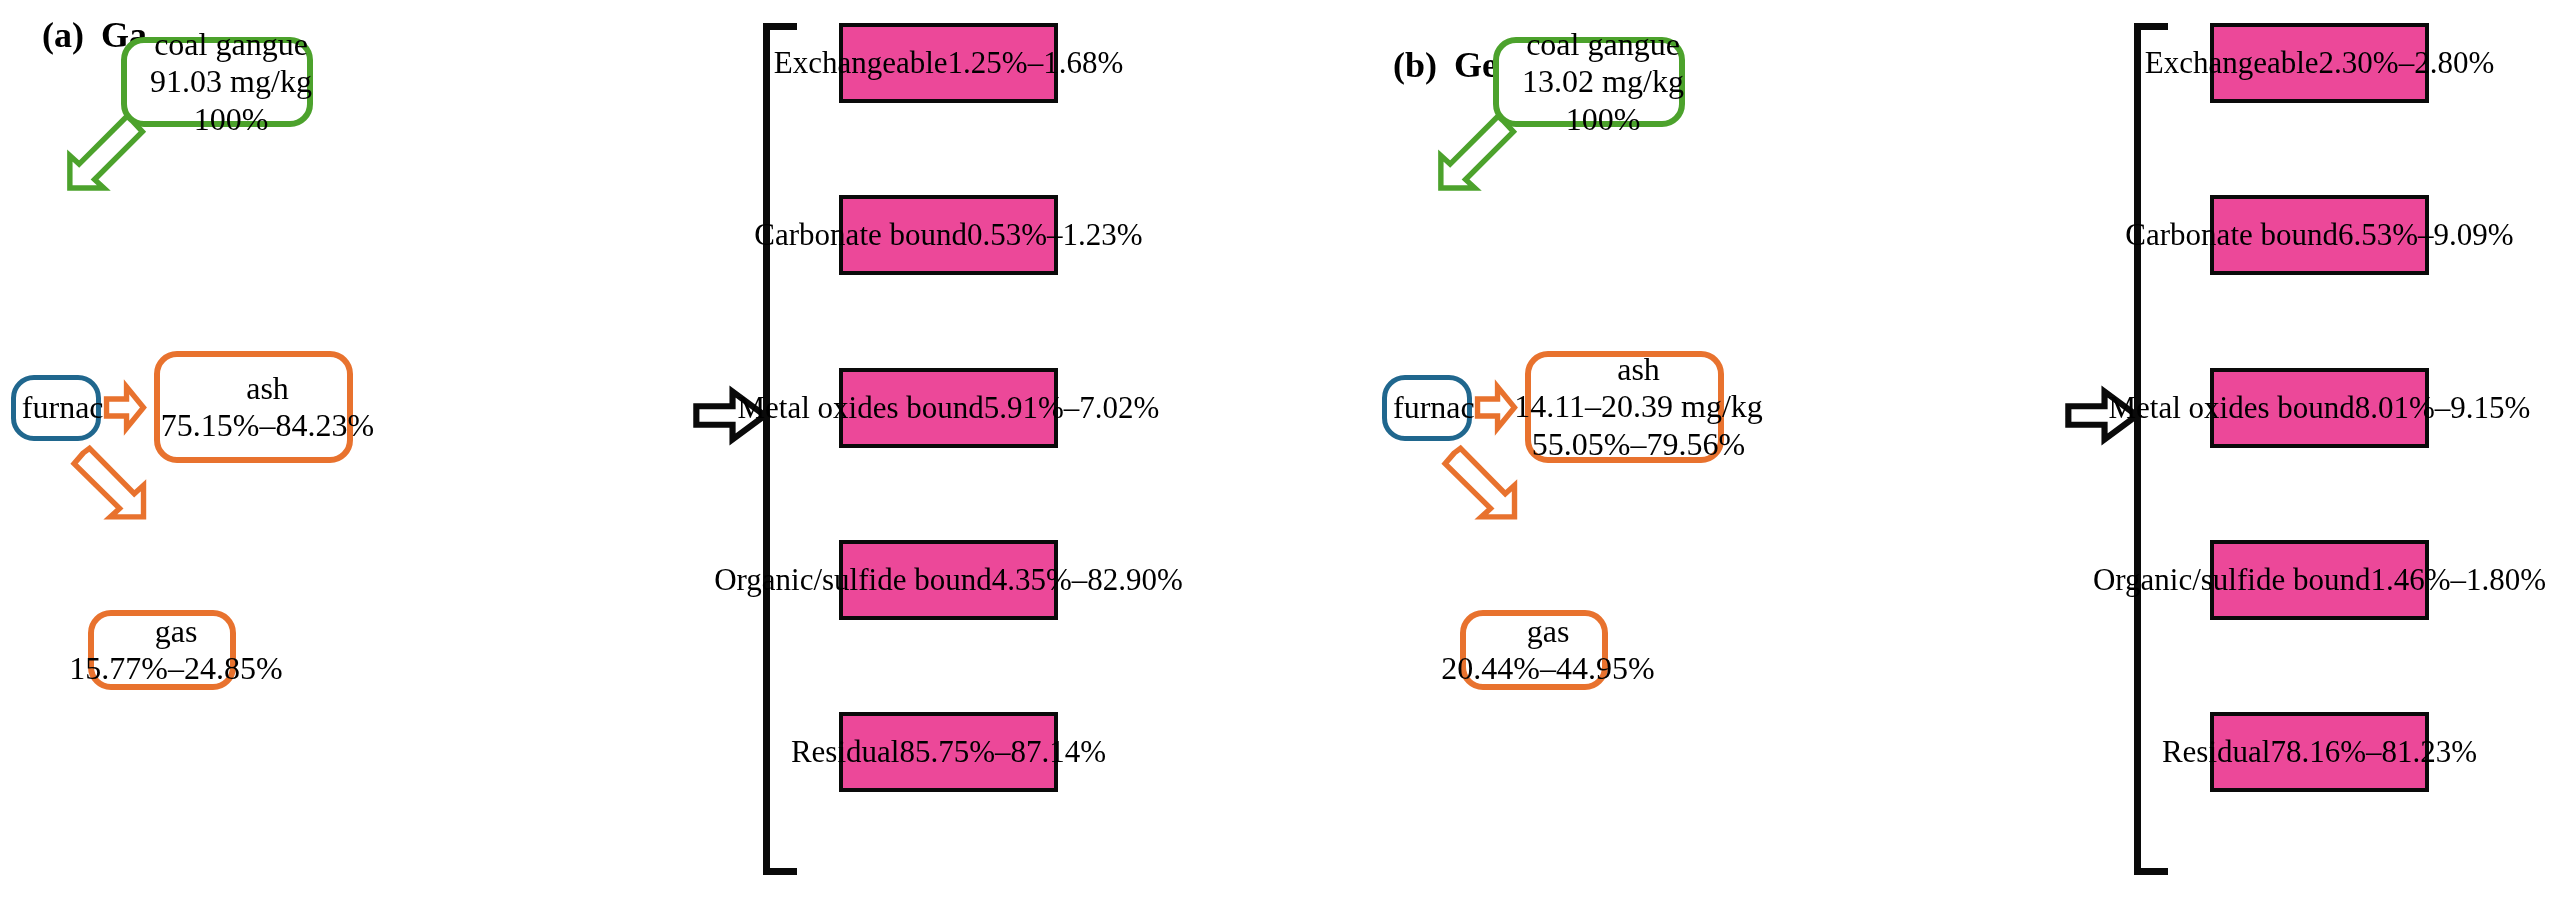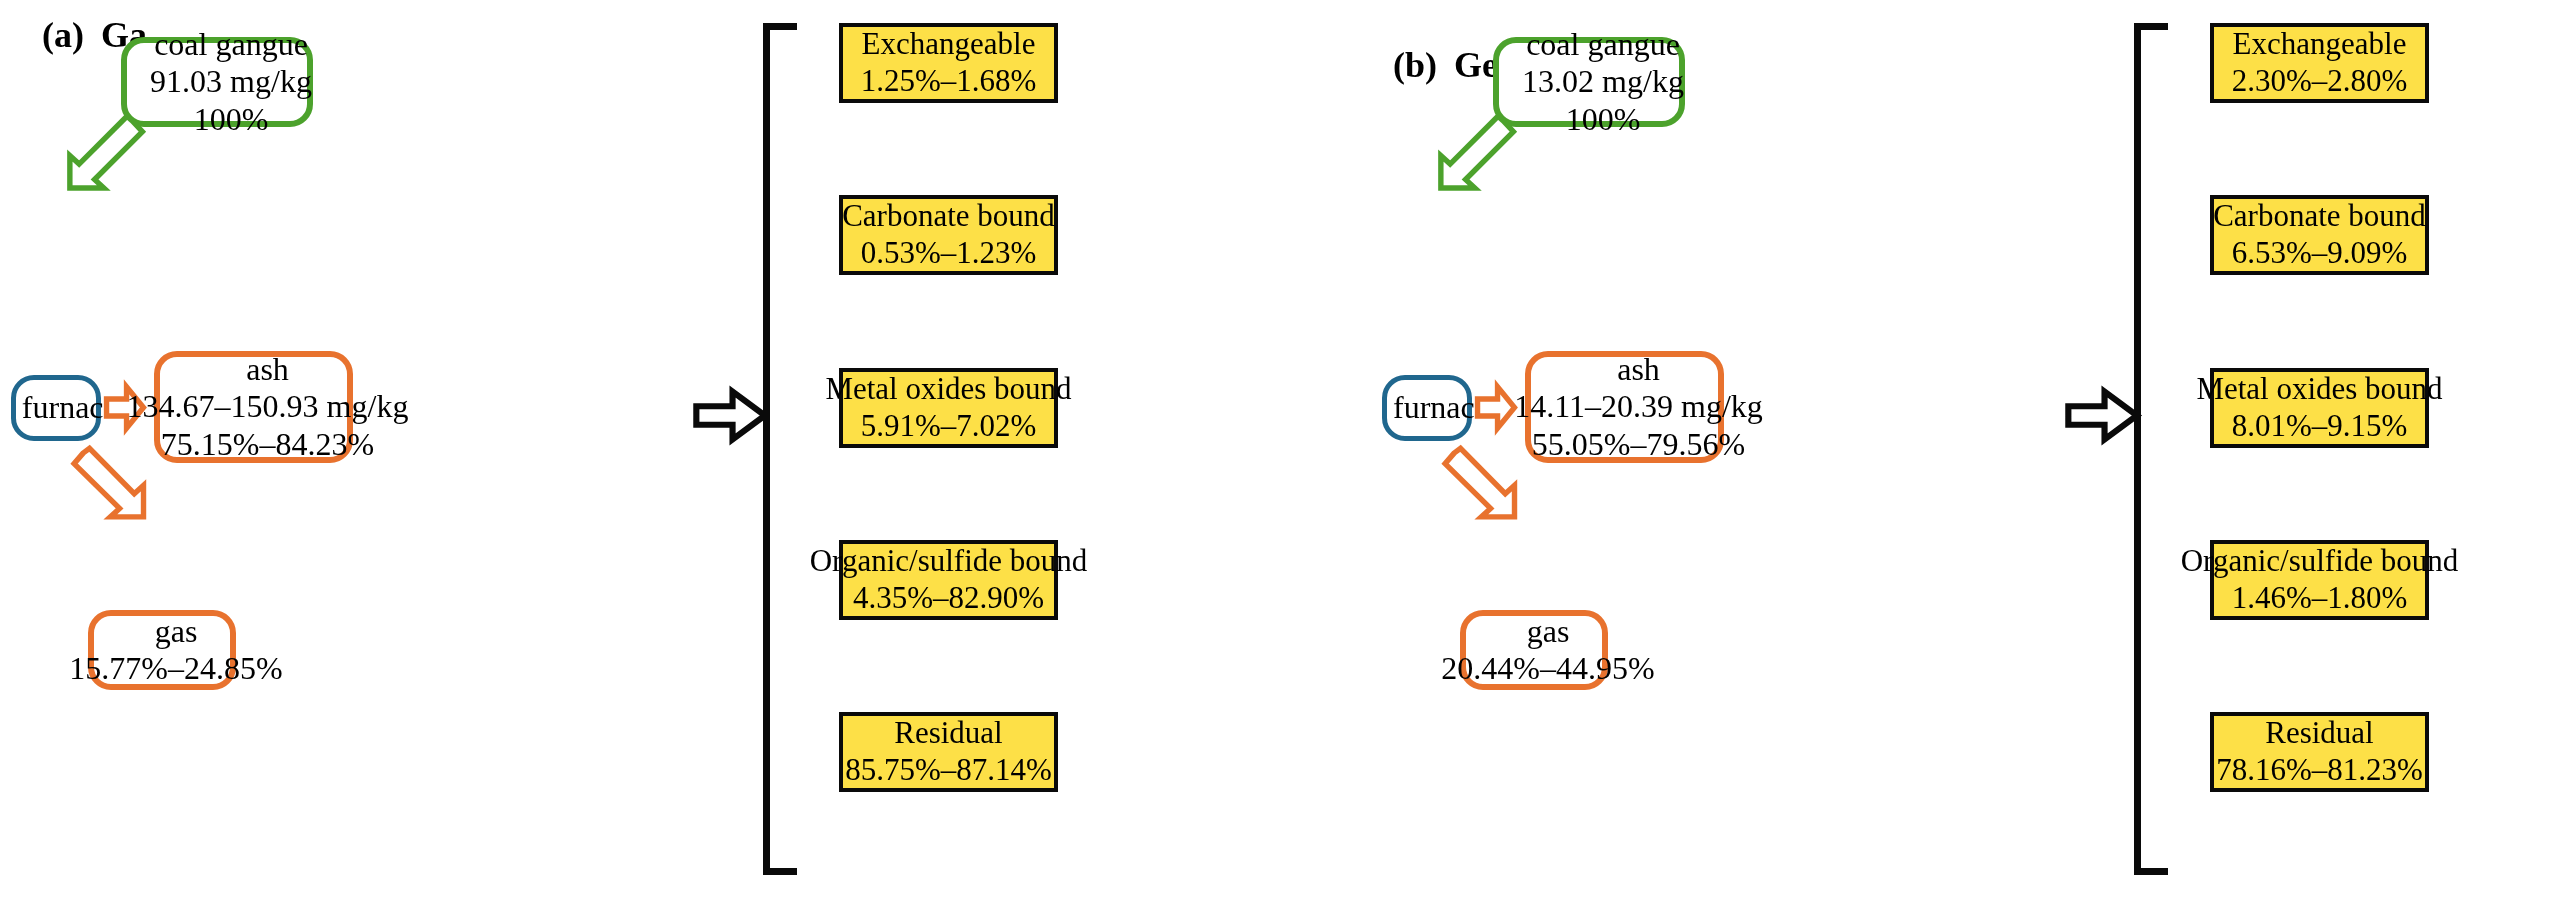--- a/index.html
+++ b/index.html
@@ -19,22 +19,22 @@
   .rbox{position:absolute;box-sizing:border-box;border-style:solid;border-radius:23px;
         display:flex;flex-direction:column;align-items:center;justify-content:center;
         background:#fff;text-align:center;padding-left:28px;}
   .rbox .ln{display:block;white-space:nowrap;font-size:32px;line-height:1.16;}
 
   .green-box{border-color:#4CA22C;border-width:6.2px;}
   .blue-box{border-color:#20678E;border-width:5.4px;}
   .orange-box{border-color:#E8722E;border-width:6.2px;margin-left:15px;}
 
   
-  .fbox{position:absolute;box-sizing:border-box;border:4.6px solid #0a0a0a;background:#fde047;
-        display:flex;flex-direction:column;align-items:center;justify-content:center;
+  .fbox{position:absolute;box-sizing:border-box;border:4.6px solid #0a0a0a;background:#ec4899;
+        display:flex;flex-direction:row;align-items:center;justify-content:center;
         text-align:center;}
   .fbox .ln{display:block;white-space:nowrap;font-size:31px;line-height:1.18;}
 
   
   .bracket{position:absolute;box-sizing:border-box;
            border-left:7px solid #0a0a0a;
            border-top:7px solid #0a0a0a;
            border-bottom:7px solid #0a0a0a;
            border-right:0;background:transparent;}
 
@@ -68,21 +68,20 @@
   </div>
 
   <div class="arrow" style="left:105px;top:382px;">
     <svg width="40" height="51" viewBox="0 0 52 66">
       <polygon points="2,22 28,22 28,6 50,33 28,60 28,44 2,44" fill="#ffffff" stroke="#E8722E" stroke-width="7" stroke-linejoin="miter"></polygon>
     </svg>
   </div>
 
   <div class="rbox orange-box" style="left:139px;top:351px;width:199px;height:112px;">
     <span class="ln">ash</span>
-    <span class="ln">134.67–150.93 mg/kg</span>
     <span class="ln">75.15%–84.23%</span>
   </div>
 
   <div class="arrow" style="left:71px;top:449px;">
     <svg width="81" height="71" viewBox="0 0 105 92">
       <polygon points="13,2 1,16 60,74 48,85 91,85 91,44 79,55 21,-4" transform="translate(3,3)" fill="#ffffff" stroke="#E8722E" stroke-width="7" stroke-linejoin="miter"></polygon>
     </svg>
   </div>
 
   <div class="rbox orange-box" style="left:73px;top:610px;width:148px;height:80px;">

